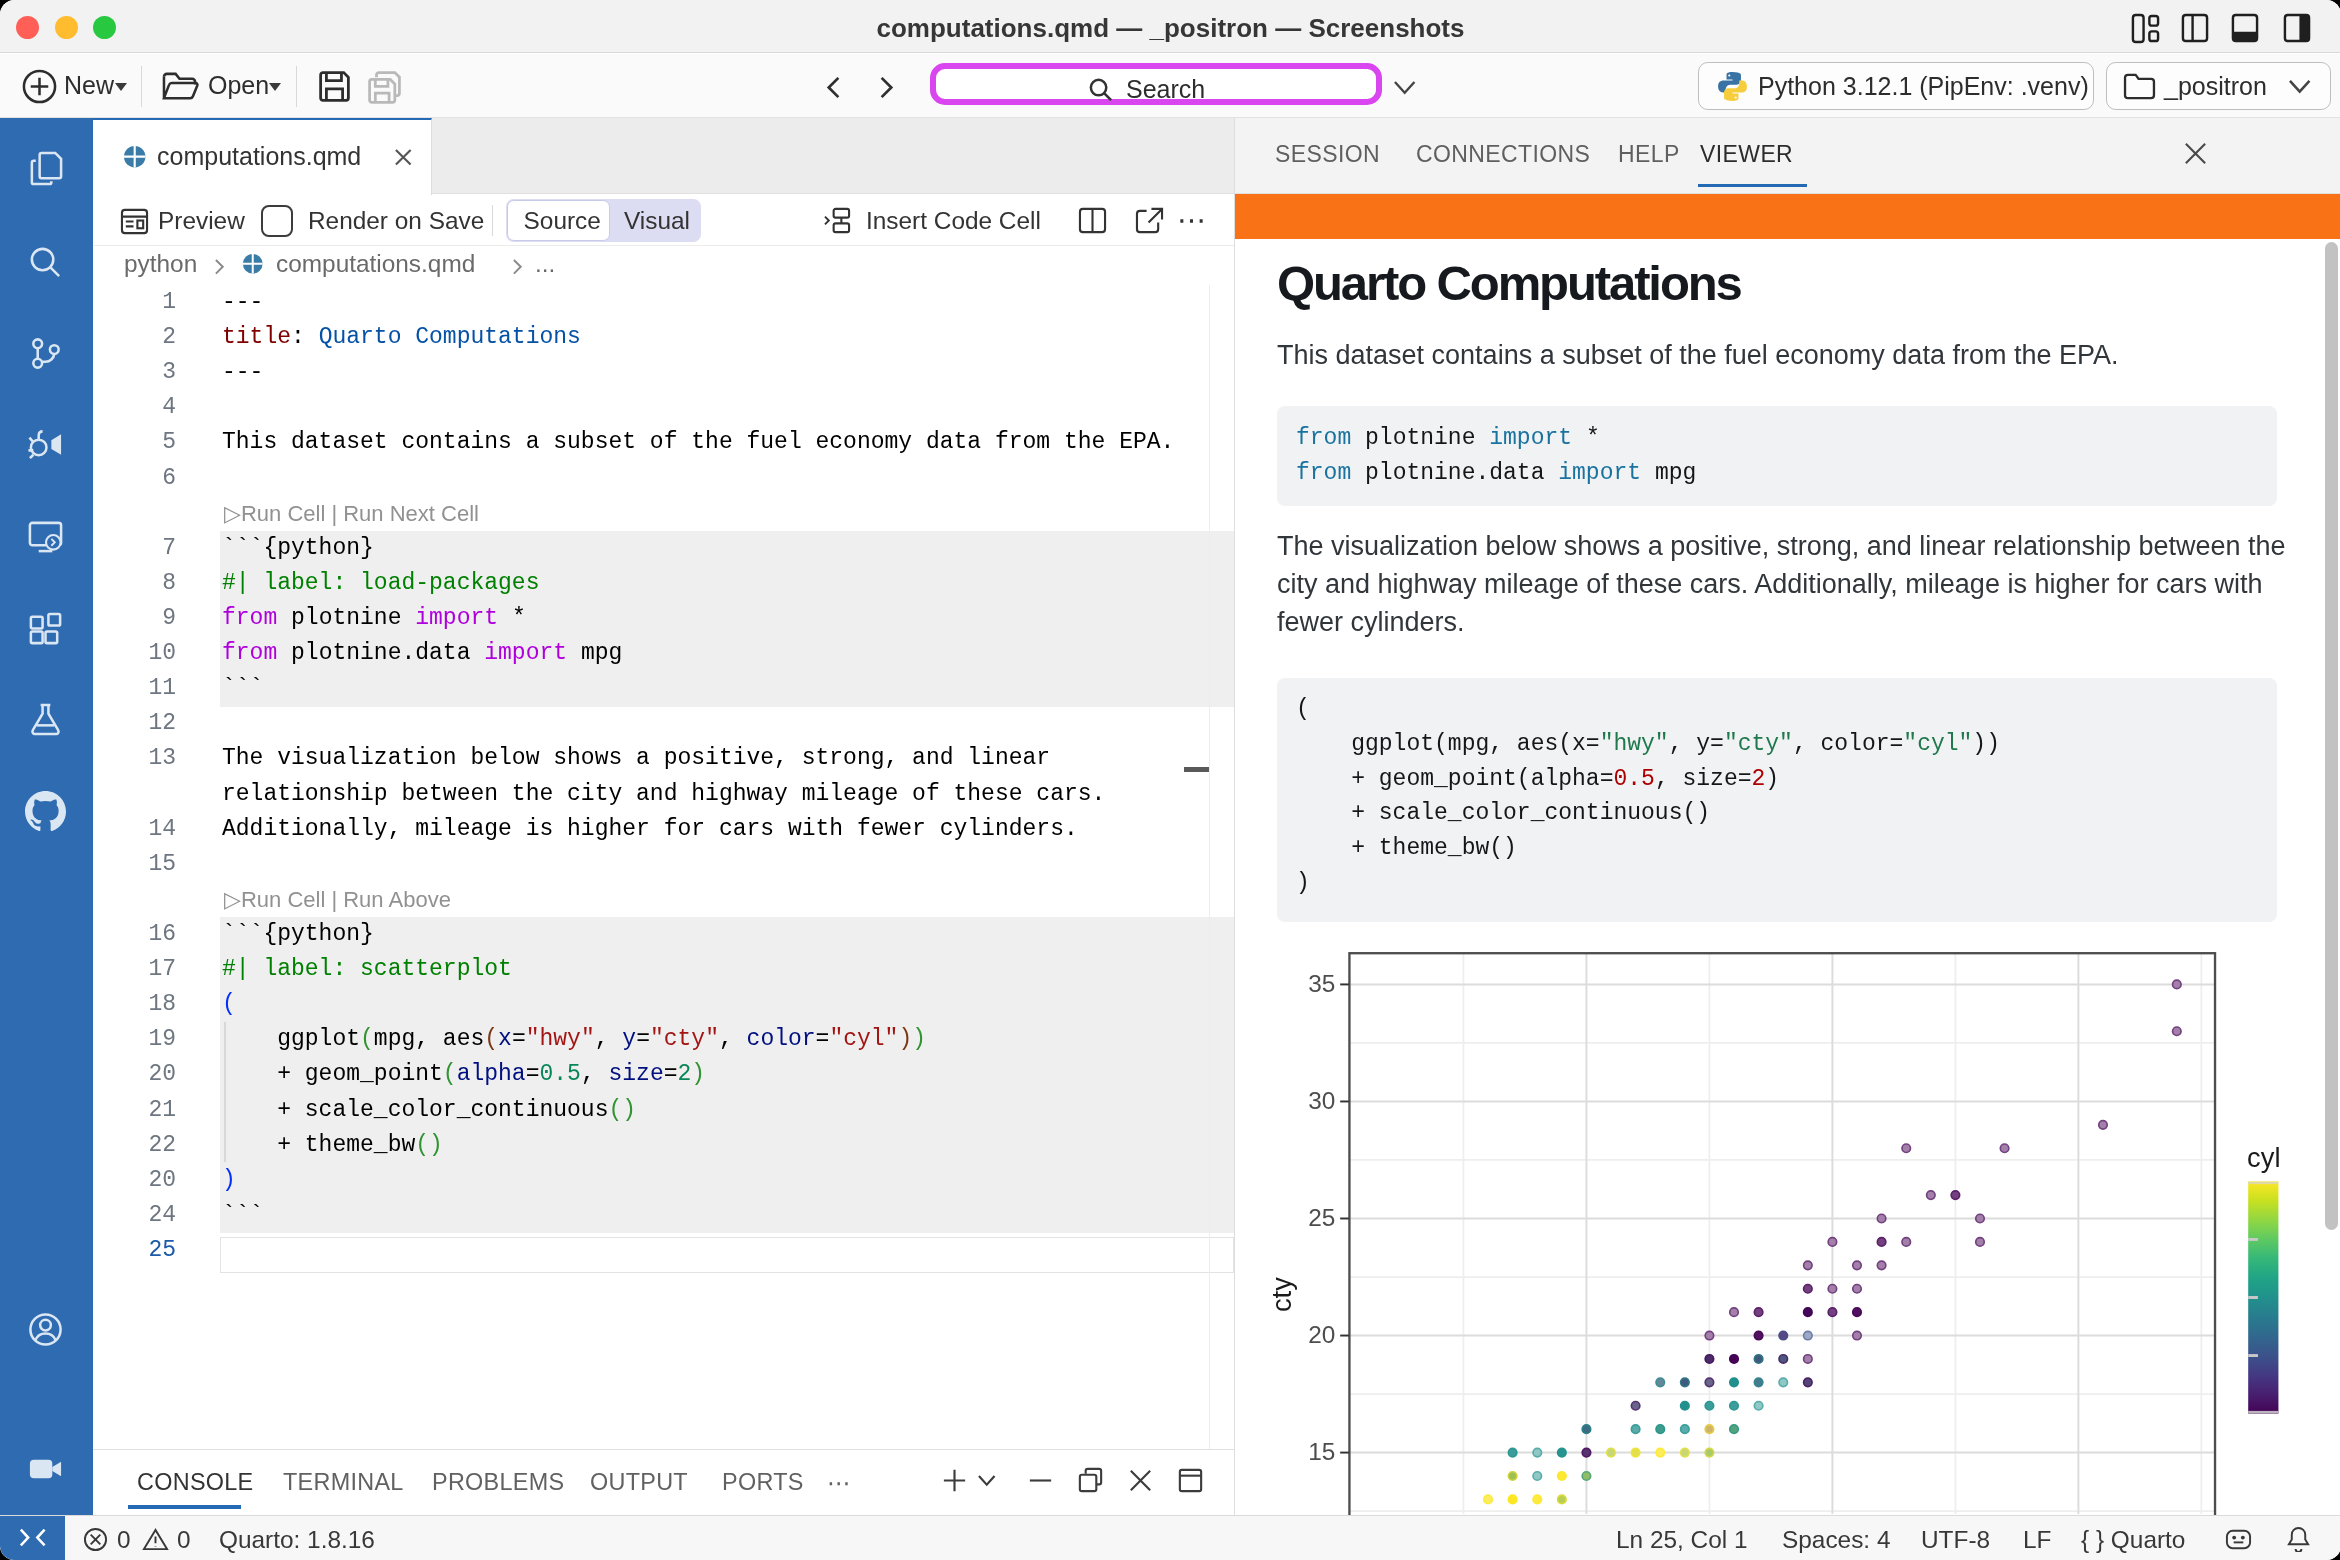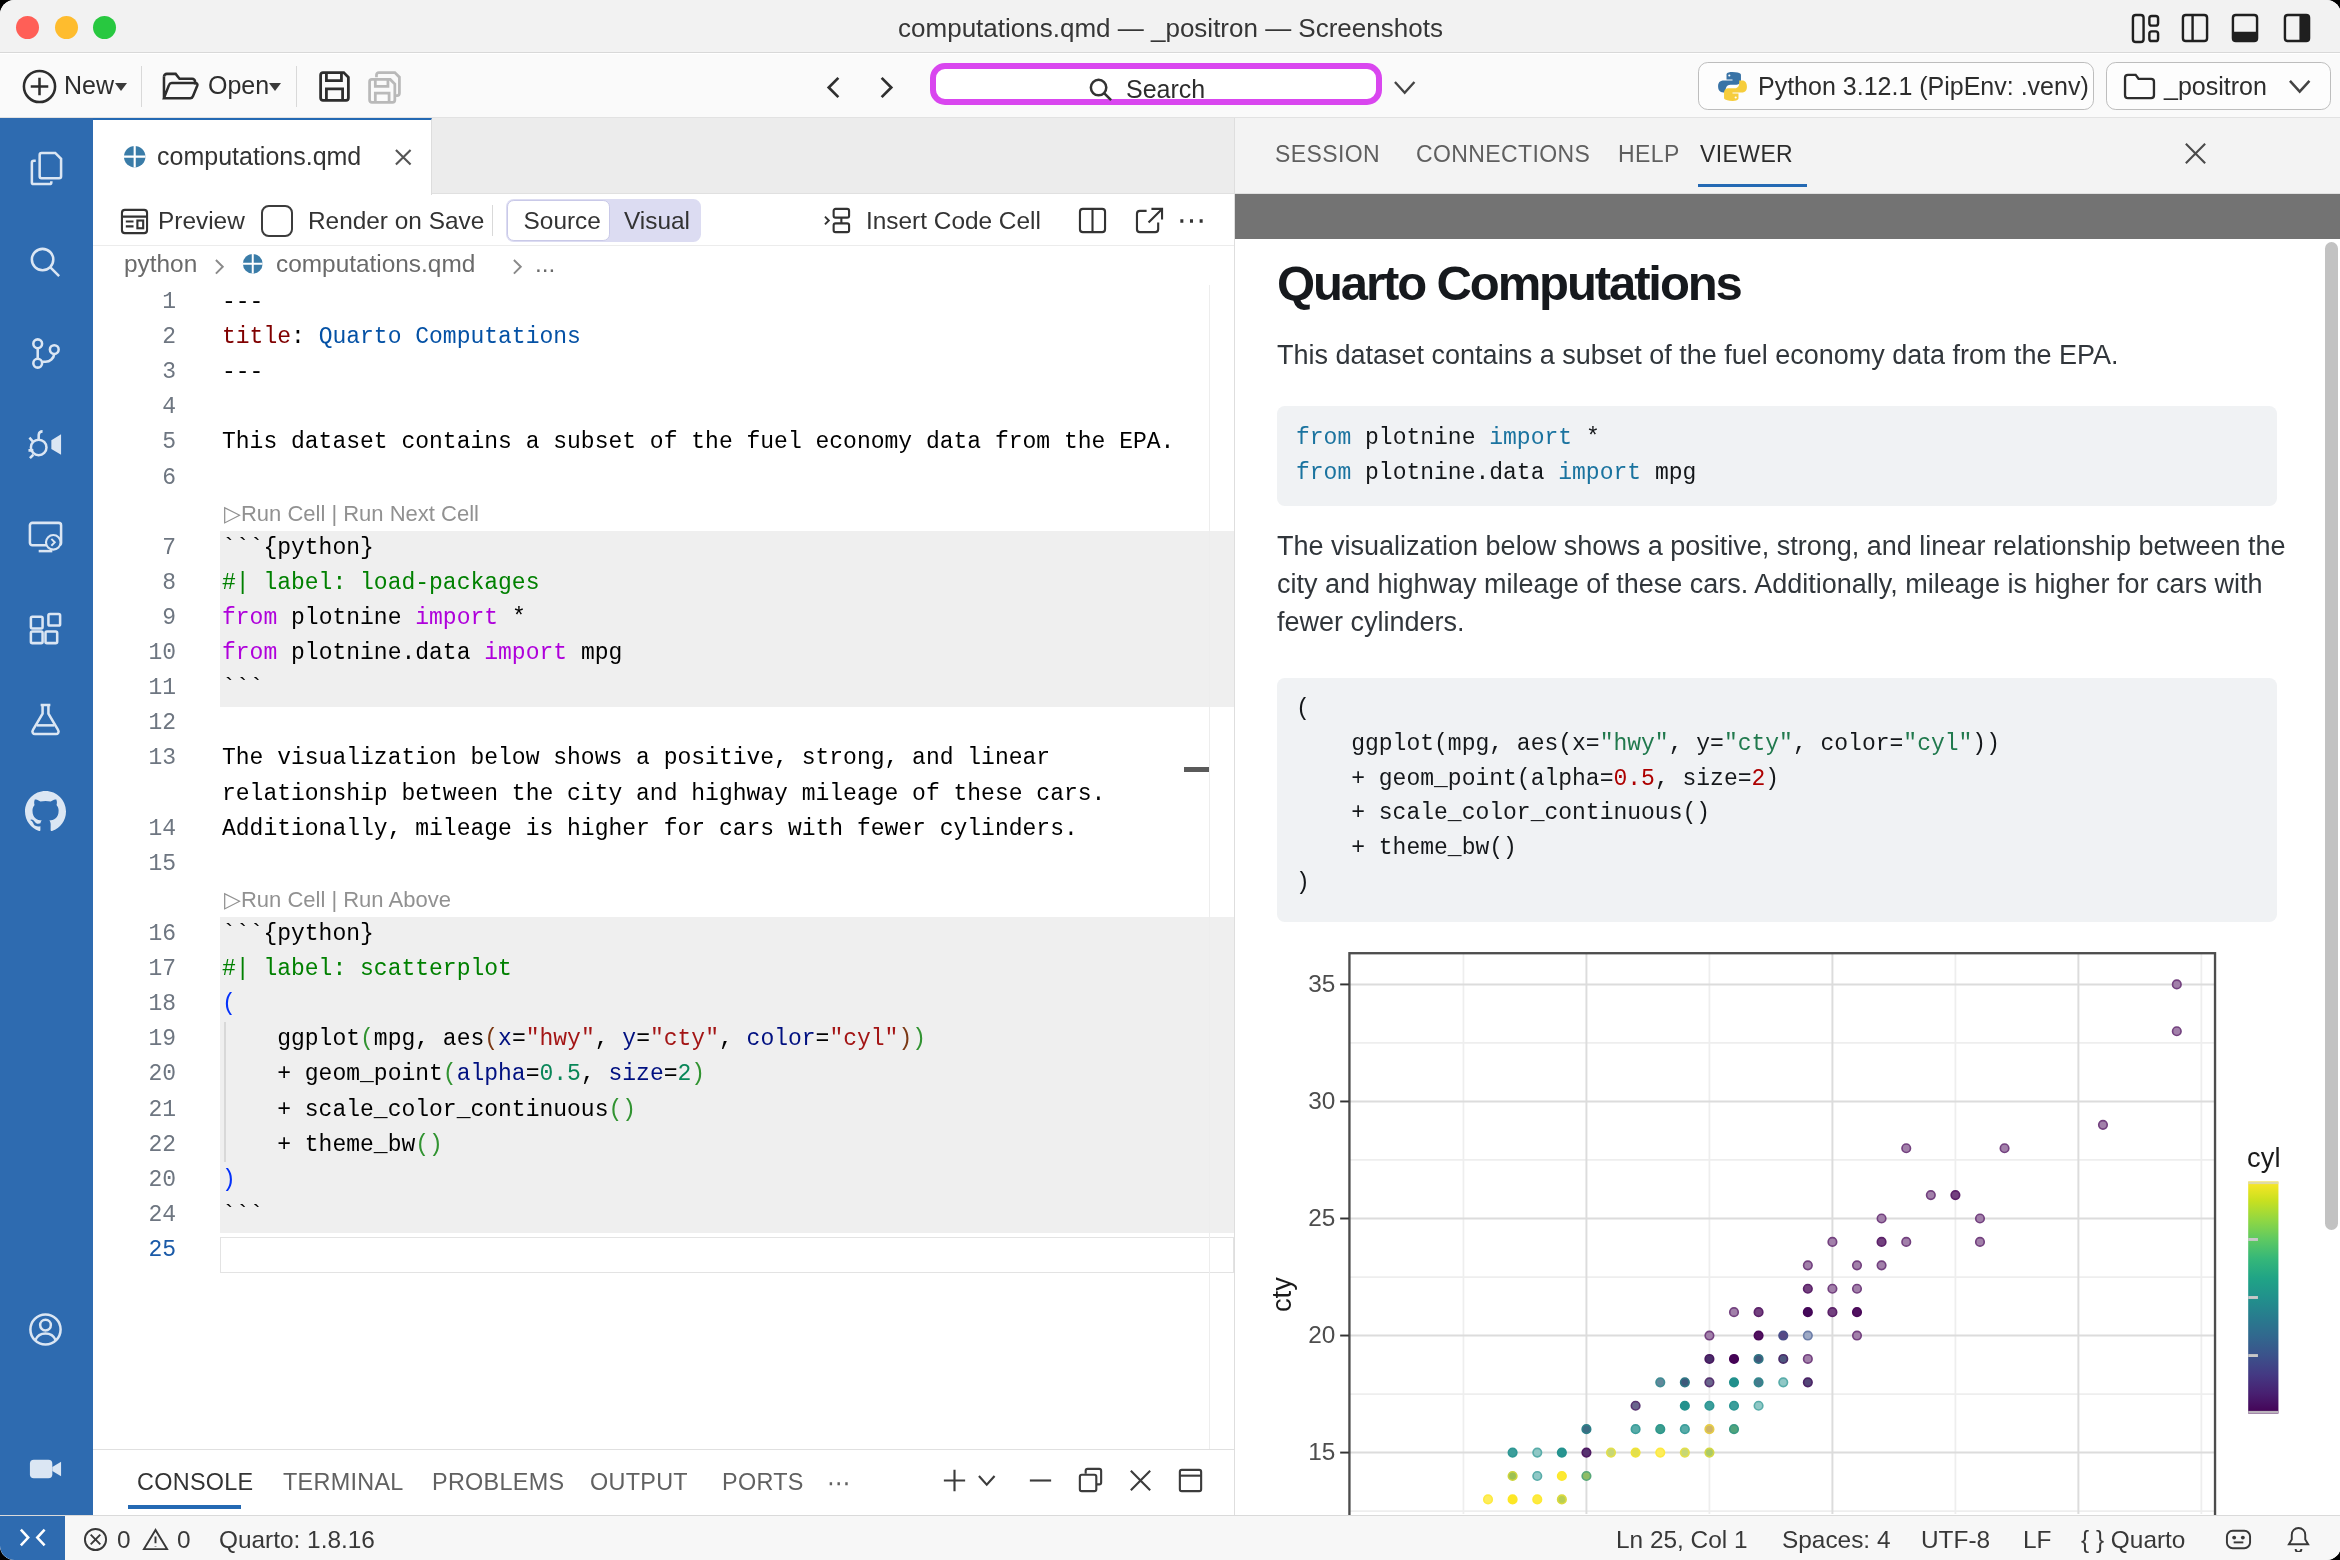--- a/index.html
+++ b/index.html
@@ -1,39 +1,39 @@
 <!DOCTYPE html>
 <html><head><meta charset="utf-8"><style>
 *{margin:0;padding:0;box-sizing:border-box}
 html,body{width:2341px;height:1560px;background:#000;font-family:"Liberation Sans",sans-serif;overflow:hidden}
 .win{position:absolute;left:0;top:0;width:2341px;height:1560px;border-radius:14.6px;overflow:hidden;background:#fff}
 .abs{position:absolute}
 .titlebar{left:0;top:0;width:2341px;height:53px;background:#f2f2f2;border-bottom:1px solid #d8d8d8}
 .tl{border-radius:50%;width:23.4px;height:23.4px;top:15.6px}
-.title{top:12.7px;width:2341px;text-align:center;font-size:26px;font-weight:400;color:#363636}
+.title{top:12.7px;width:2341px;text-align:center;font-size:26px;font-weight:700;color:#363636}
 .toolbar{left:0;top:54px;width:2341px;height:64px;background:#fafafa;border-bottom:1px solid #e2e2e2}
 .tbtxt{font-size:25px;color:#2d2d2d;top:16.6px}
 .caret{width:0;height:0;border-left:6.8px solid transparent;border-right:6.8px solid transparent;border-top:8.8px solid #3a3a3a;top:29px}
 .vsep{width:1px;background:#d9d9d9;top:11.7px;height:41px}
 .searchbox{left:930px;top:9px;width:452px;height:42px;background:#fff;border:6px solid #d946ef;border-radius:15px}
 .pybtn{left:1698px;top:7.8px;width:396px;height:48px;background:#fdfdfd;border:1px solid #bdbdbd;border-radius:9.8px}
 .posbtn{left:2106px;top:7.8px;width:225px;height:48px;background:#fdfdfd;border:1px solid #bdbdbd;border-radius:9.8px}
 .actbar{left:0;top:118px;width:93px;height:1397px;background:#2e6bb0}
 .tabstrip{left:93px;top:118px;width:1141px;height:76px;background:#ececec;border-bottom:1px solid #e0e0e0}
 .tab{left:0;top:0;width:339px;height:77px;background:#fff;border-top:2.9px solid #2469b3;border-right:1px solid #ddd}
 .edtoolbar{left:93px;top:195px;width:1141px;height:51px;background:#fff;border-bottom:1px solid #ececec}
 .crumbs{left:93px;top:247px;width:1141px;height:38px;background:#fff;font-size:24.4px;color:#6a6a6a}
 .codearea{left:93px;top:285px;width:1141px;height:1164px;background:#fff;overflow:hidden}
 .codeline{position:absolute;left:129px;font-family:"Liberation Mono",monospace;font-size:23px;line-height:35px;height:35px;white-space:pre;color:#000}
 .lnum{position:absolute;left:0px;width:83px;text-align:right;font-family:"Liberation Mono",monospace;font-size:23px;line-height:35px;color:#6e7681}
 .lens{position:absolute;left:131px;font-size:22px;line-height:35px;color:#919191}
 .cellbg{position:absolute;left:127px;right:0;background:#efefef}
 .consrow{left:93px;top:1449px;width:1141px;height:65px;background:#fff;border-top:1px solid #e0e0e0}
 .constab{position:absolute;top:18.5px;font-size:23.4px;letter-spacing:0.3px;color:#616161}
-.panel{left:1235px;top:118px;width:1106px;height:1397px;background:#737373}
+.panel{left:1235px;top:118px;width:1106px;height:1397px;background:#f97316}
 .ptabs{left:0;top:0;width:1106px;height:76px;background:#f3f3f3;border-bottom:1px solid #e0e0e0}
 .ptab{position:absolute;top:23.4px;font-size:23px;letter-spacing:0.4px;color:#5f5f5f}
 .pnav{left:0;top:77px;width:1106px;height:44px;background:#fff}
 .pcontent{left:0;top:121px;width:1106px;height:1276px;background:#fff;overflow:hidden}
 .statusbar{left:0;top:1515px;width:2341px;height:46px;background:#f7f7f7;border-top:1px solid #dadada}
 .stxt{position:absolute;top:9.8px;font-size:24.4px;color:#383838}
 .mono{font-family:"Liberation Mono",monospace}
 svg.ic{position:absolute}
 </style></head>
 <body>

